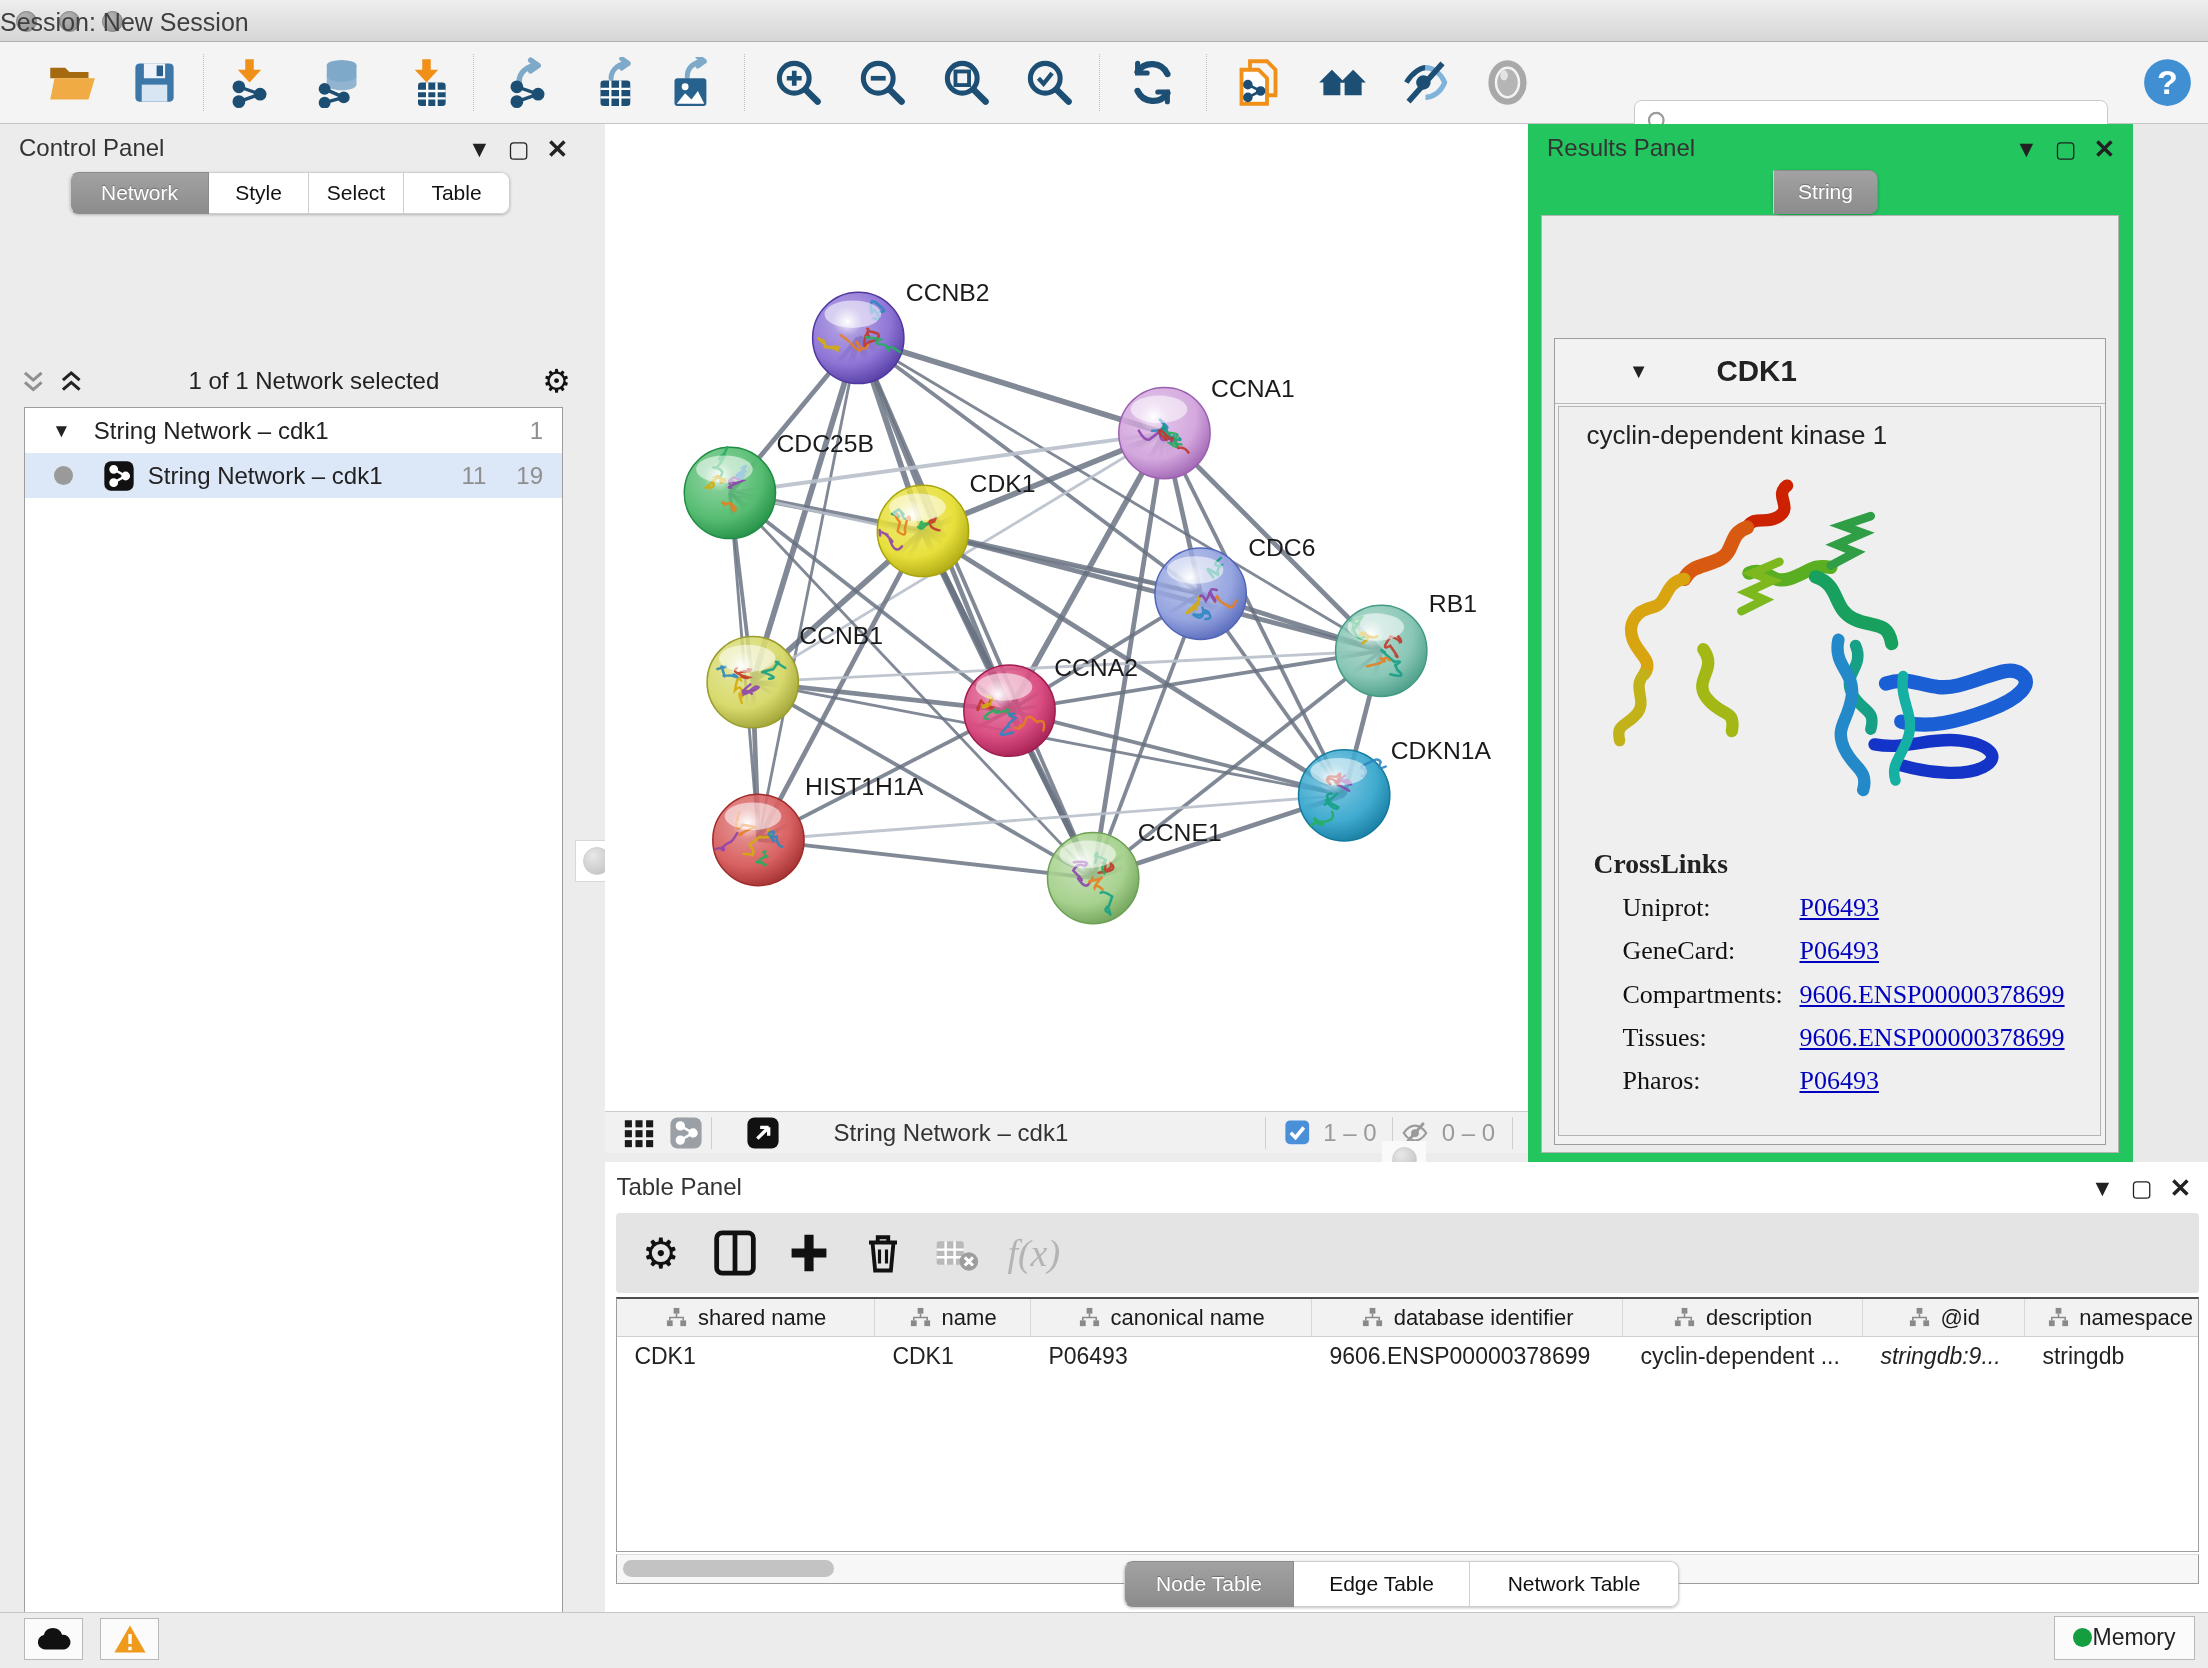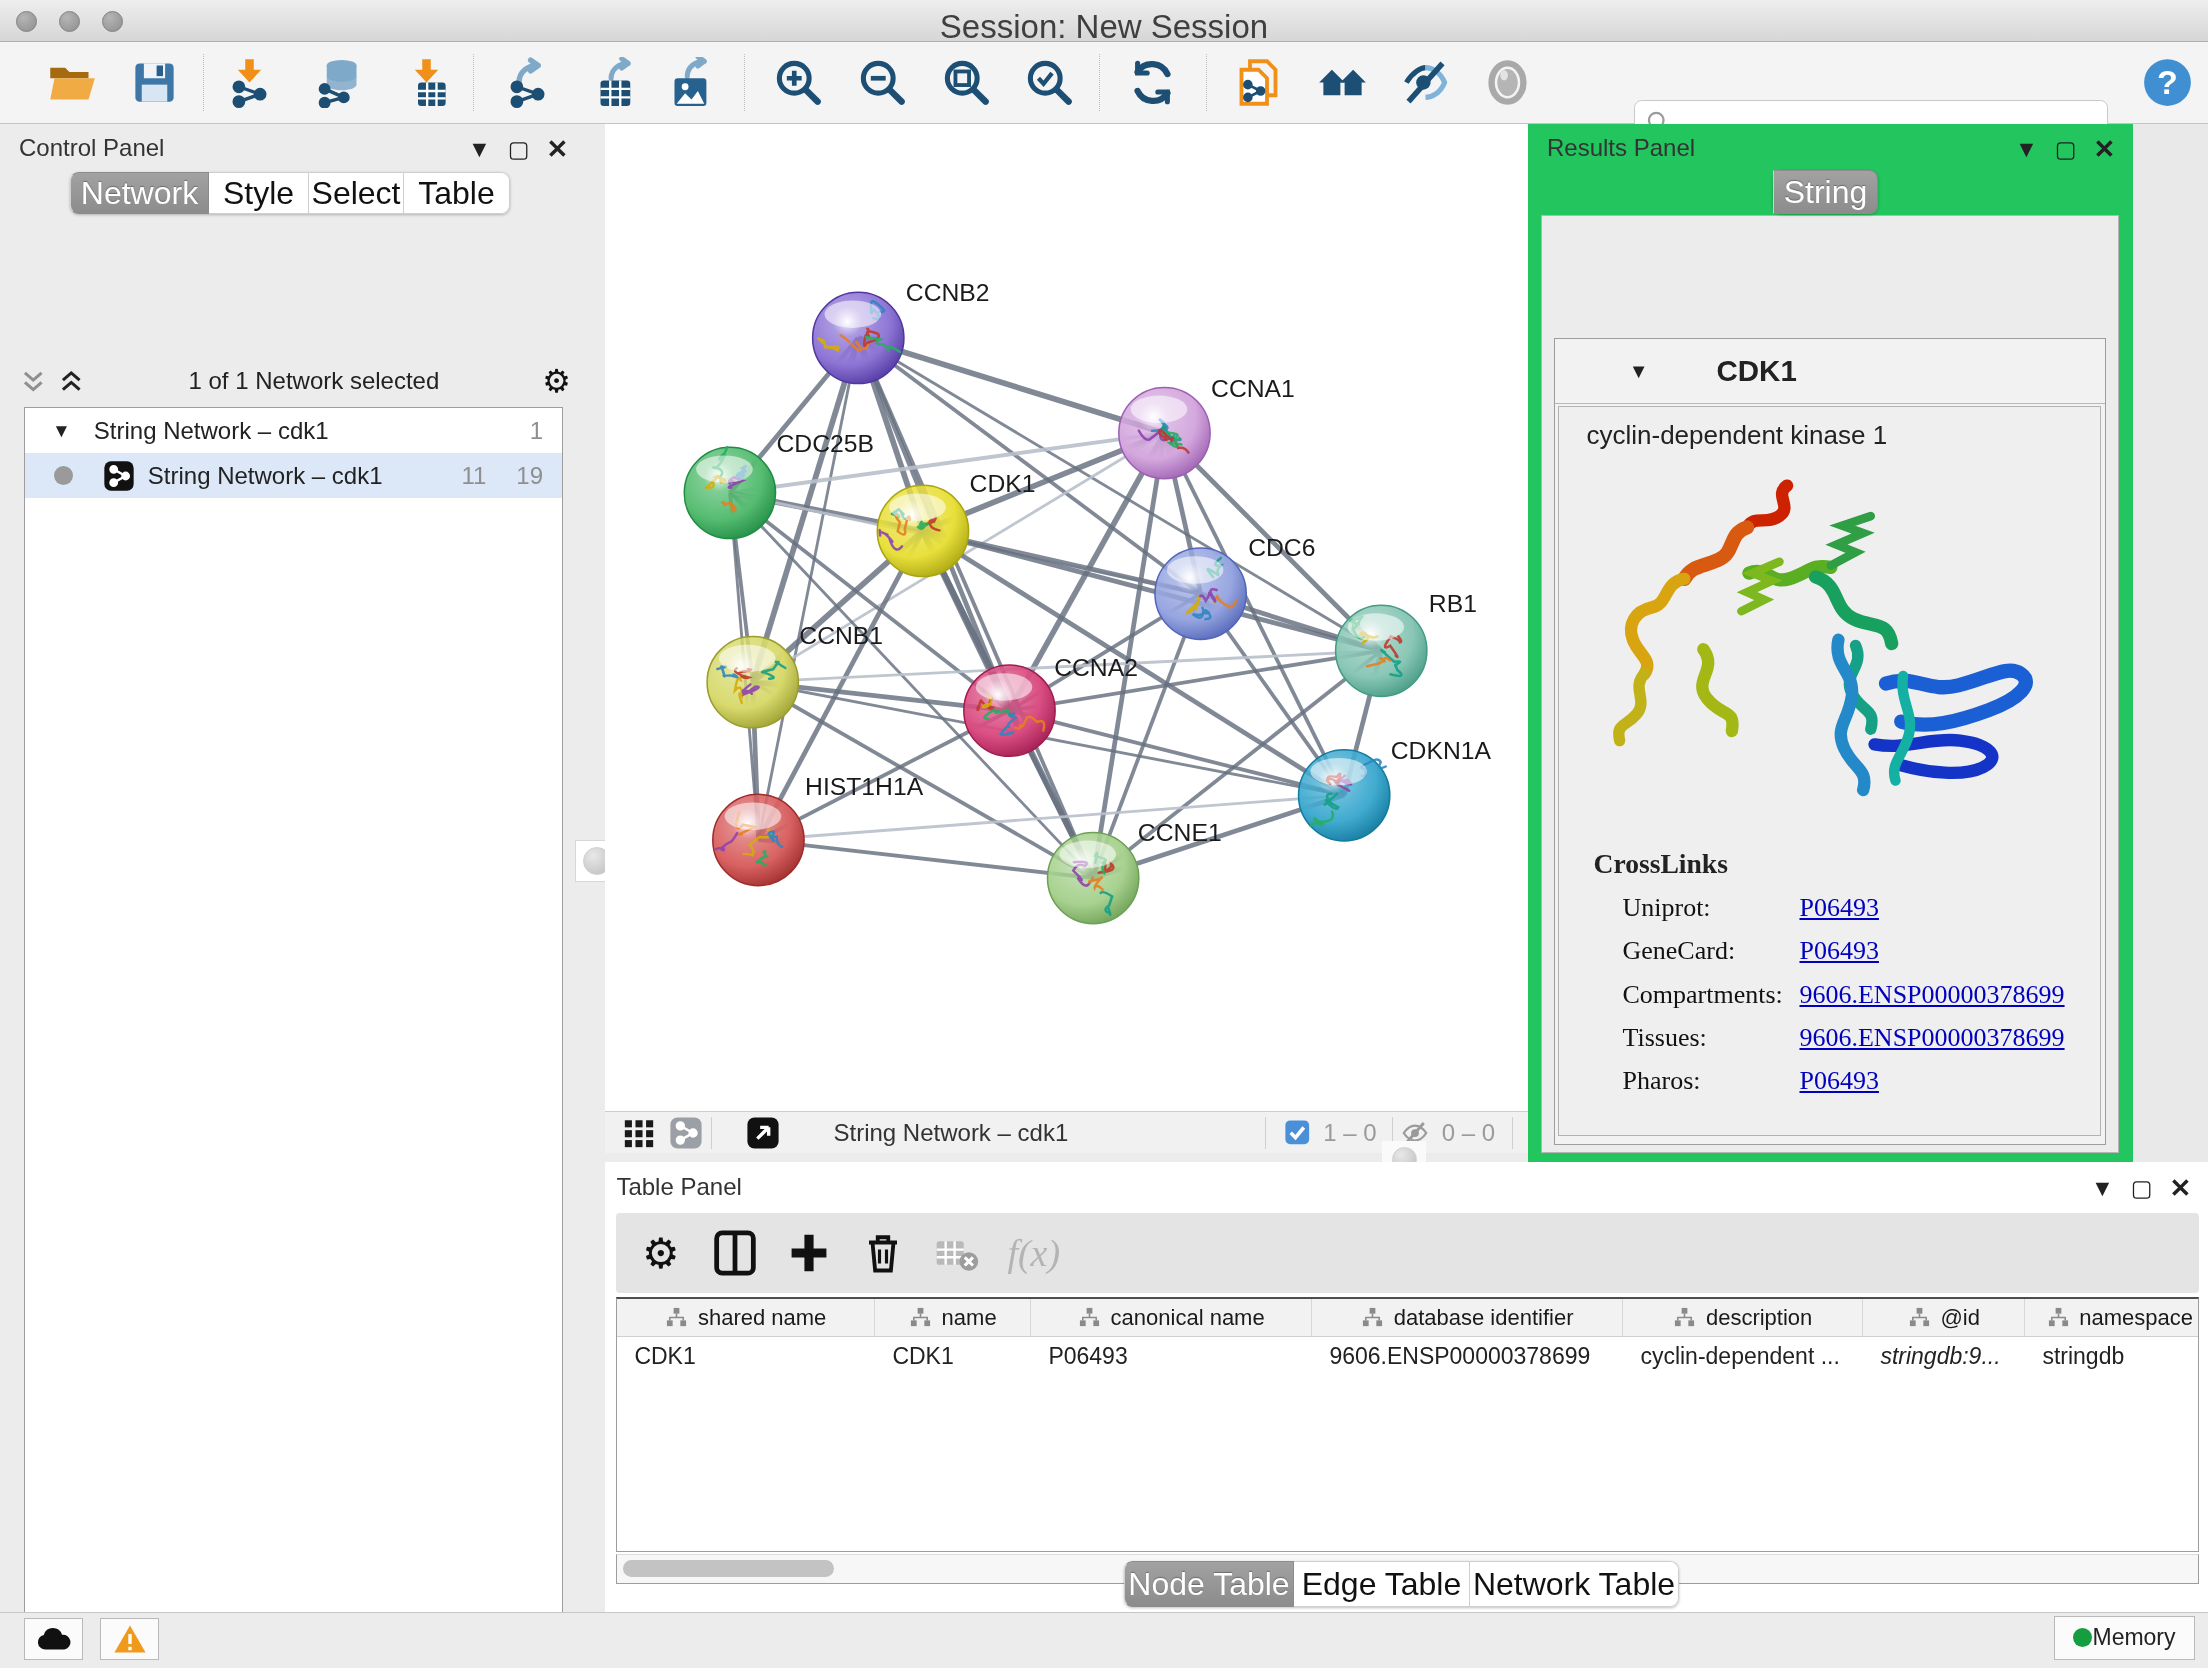--- a/index.html
+++ b/index.html
@@ -5,39 +5,39 @@
   * { margin:0; padding:0; box-sizing:border-box; }
   html,body { width:2208px; height:1668px; overflow:hidden; background:#e9e9e9;
     font-family:"Liberation Sans", sans-serif; color:#222; }
   .abs { position:absolute; }
 
   
   #titlebar { left:0; top:0; width:2208px; height:42px;
     background:linear-gradient(#eeeeee,#d6d6d6); border-bottom:1px solid #b0b0b0; }
   .tl { top:10.5px; width:21px; height:21px; border-radius:50%;
     background:radial-gradient(circle at 35% 30%, #b5b5b5, #8e8e8e); border:1px solid #7f7f7f; }
-  #win-title { width:100%; text-align:center; top:7.6px; font-size:33px; color:#3f3f3f; }
+  #win-title { width:100%; text-align:left; top:7.6px; font-size:25px; color:#3f3f3f; }
 
   
   #toolbar { left:0; top:42px; width:2208px; height:82px; background:#f4f4f4;
     border-bottom:1px solid #c4c4c4; }
   .tbi { top:15px; width:51px; height:51px; cursor:default; }
   .tbi svg { width:51px; height:51px; }
   .tbsep { top:12.4px; width:0; height:57px; border-left:1.9px dotted #bdbdbd; }
   #search-box { left:1634px; top:58px; width:474px; height:44px; background:#ffffff;
     border:1.9px solid #c9c9c9; border-radius:7.6px; }
   #search-box svg { position:absolute; left:9.5px; top:7.6px; width:27px; height:27px; }
 
   
   .ptitle { font-size:24px; color:#333; }
   .whitebox { background:#fff; border:1.9px solid #9d9d9d; }
 
   
   .seg { display:flex; border-radius:8.6px; box-shadow:0 1px 2.9px rgba(0,0,0,.25); }
-  .seg .sgi { display:flex; align-items:center; justify-content:center; font-size:32px;
+  .seg .sgi { display:flex; align-items:center; justify-content:center; font-size:21px;
     background:#fff; border:1px solid #cfcfcf; border-left:none; color:#111; }
   .seg .sgi:first-child { border-left:1px solid #cfcfcf; border-radius:8.6px 0 0 8.6px; }
   .seg .sgi:last-child { border-radius:0 8.6px 8.6px 0; }
   .seg .sel { background:linear-gradient(#a2a2a2,#8c8c8c); color:#fff; border-color:#8c8c8c;
     text-shadow:0 -1px 1px rgba(0,0,0,.3); }
 
   
   #control-panel { left:0; top:124px; width:590px; height:1488px; background:#ececec; }
   #cp-status { left:19px; top:234px; width:552px; height:46px; display:flex; align-items:center; }
   #cp-list { left:24px; top:283px; width:539px; height:1303px; }

